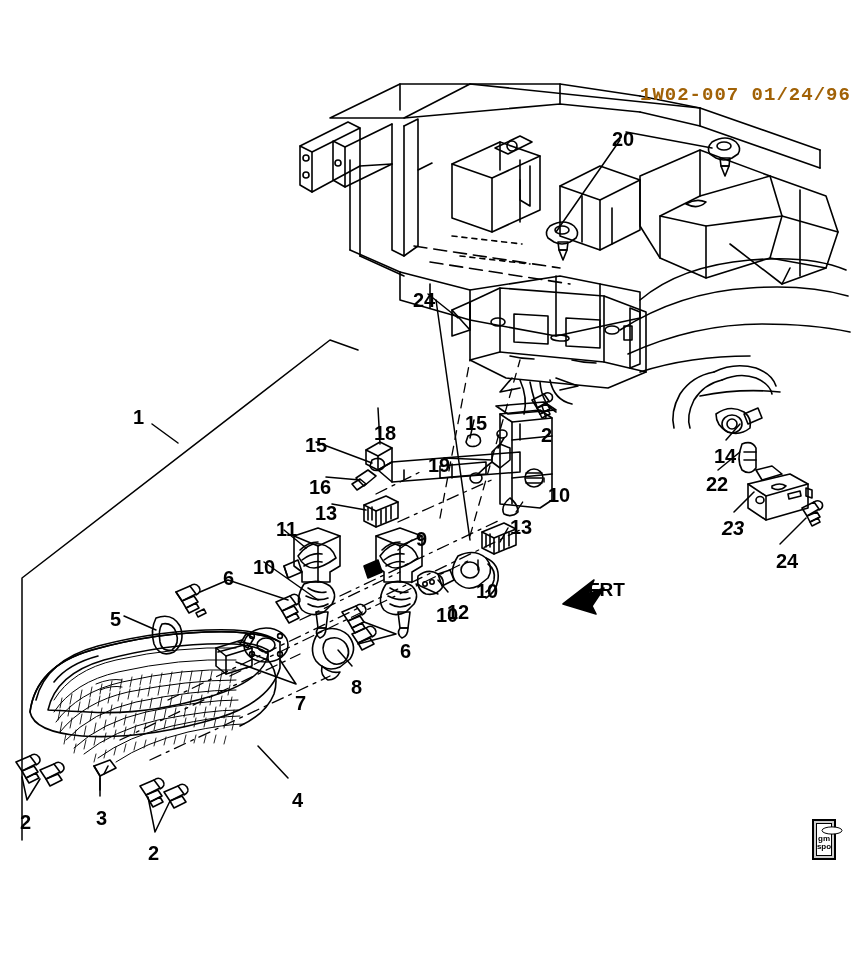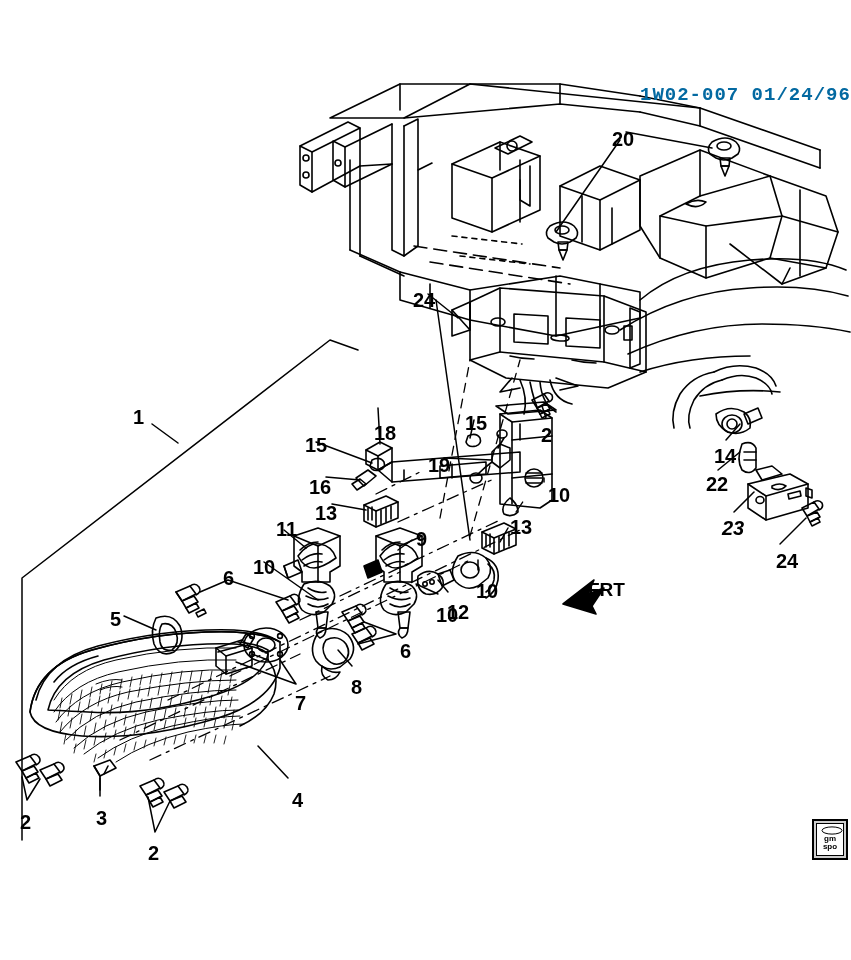--- a/index.html
+++ b/index.html
@@ -1,25 +1,25 @@
 <!DOCTYPE html>
 <html><head>
 <meta charset="utf-8">
 <style>
   html,body{margin:0;padding:0;background:#ffffff;}
   body{width:851px;height:960px;font-family:"Liberation Sans",sans-serif;overflow:hidden;}
   #stage{position:relative;width:851px;height:960px;background:#fff;}
   #art{position:absolute;left:0;top:0;width:851px;height:960px;}
   .hdr{position:absolute;font-family:"Liberation Mono",monospace;font-size:19px;font-weight:700;
-       letter-spacing:1px;color:#0369a1;white-space:nowrap;}
+       letter-spacing:1px;color:#a16207;white-space:nowrap;}
   .cal{position:absolute;font-family:"Liberation Sans",sans-serif;font-size:20px;font-weight:700;
        color:#000;white-space:nowrap;line-height:1;}
   .frt{position:absolute;font-family:"Liberation Sans",sans-serif;font-size:19px;font-weight:700;
        color:#000;white-space:nowrap;}
-  #logo{position:absolute;left:812px;top:819px;width:36px;height:41px;border:2px solid #000;
+  #logo{position:absolute;left:812px;top:819px;width:24px;height:41px;border:2px solid #000;
         background:#cfcfcf;box-sizing:border-box;}
   #logoInner{position:absolute;left:2px;top:2px;right:2px;bottom:2px;background:#fff;border:1px solid #000;
         display:flex;flex-direction:column;align-items:center;justify-content:flex-end;}
   #logoCan{position:absolute;left:3px;top:2px;right:3px;height:9px;}
   .logotxt{font-family:"Liberation Sans",sans-serif;font-size:8px;font-weight:700;line-height:8px;color:#000;}
 </style>
 </head>
 <body>
 
 <div id="stage">

